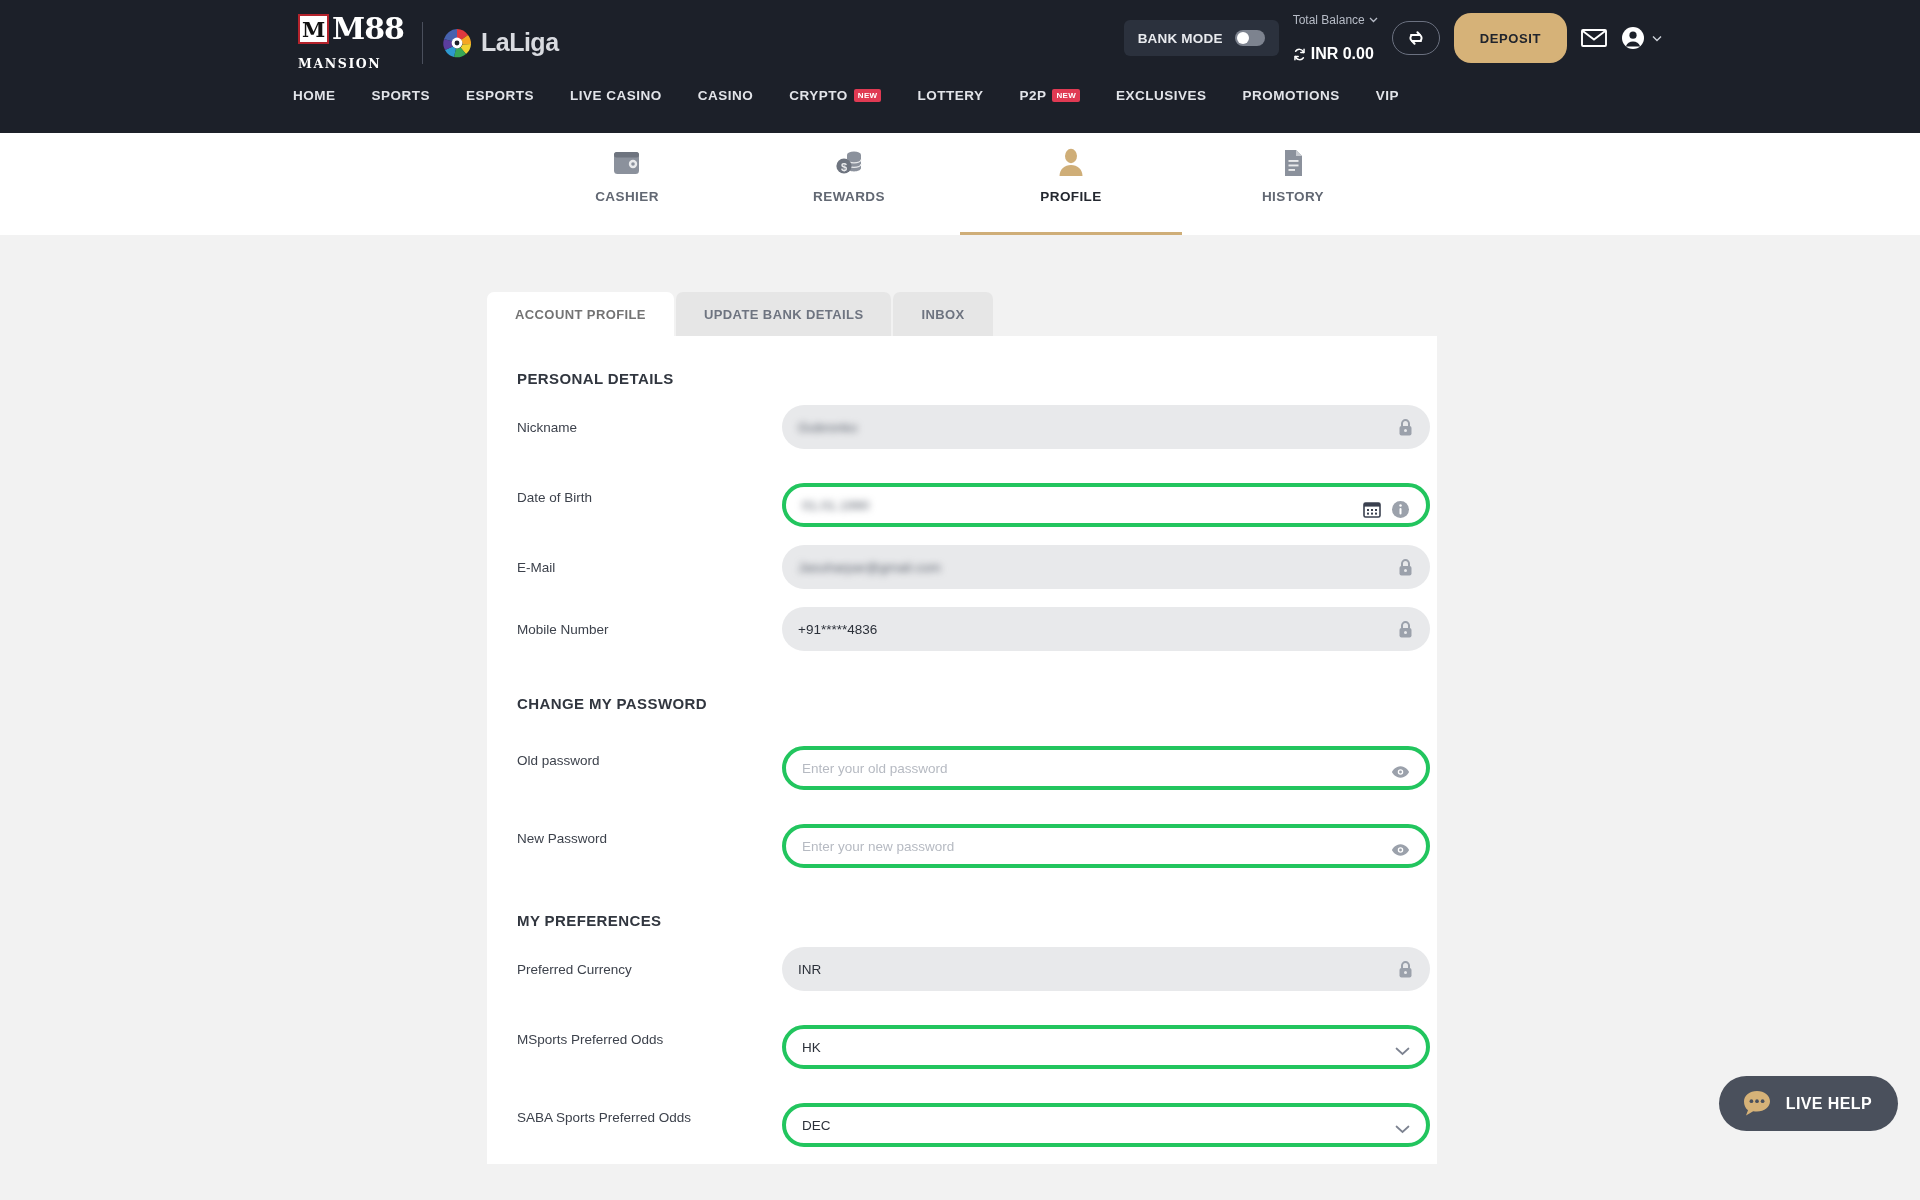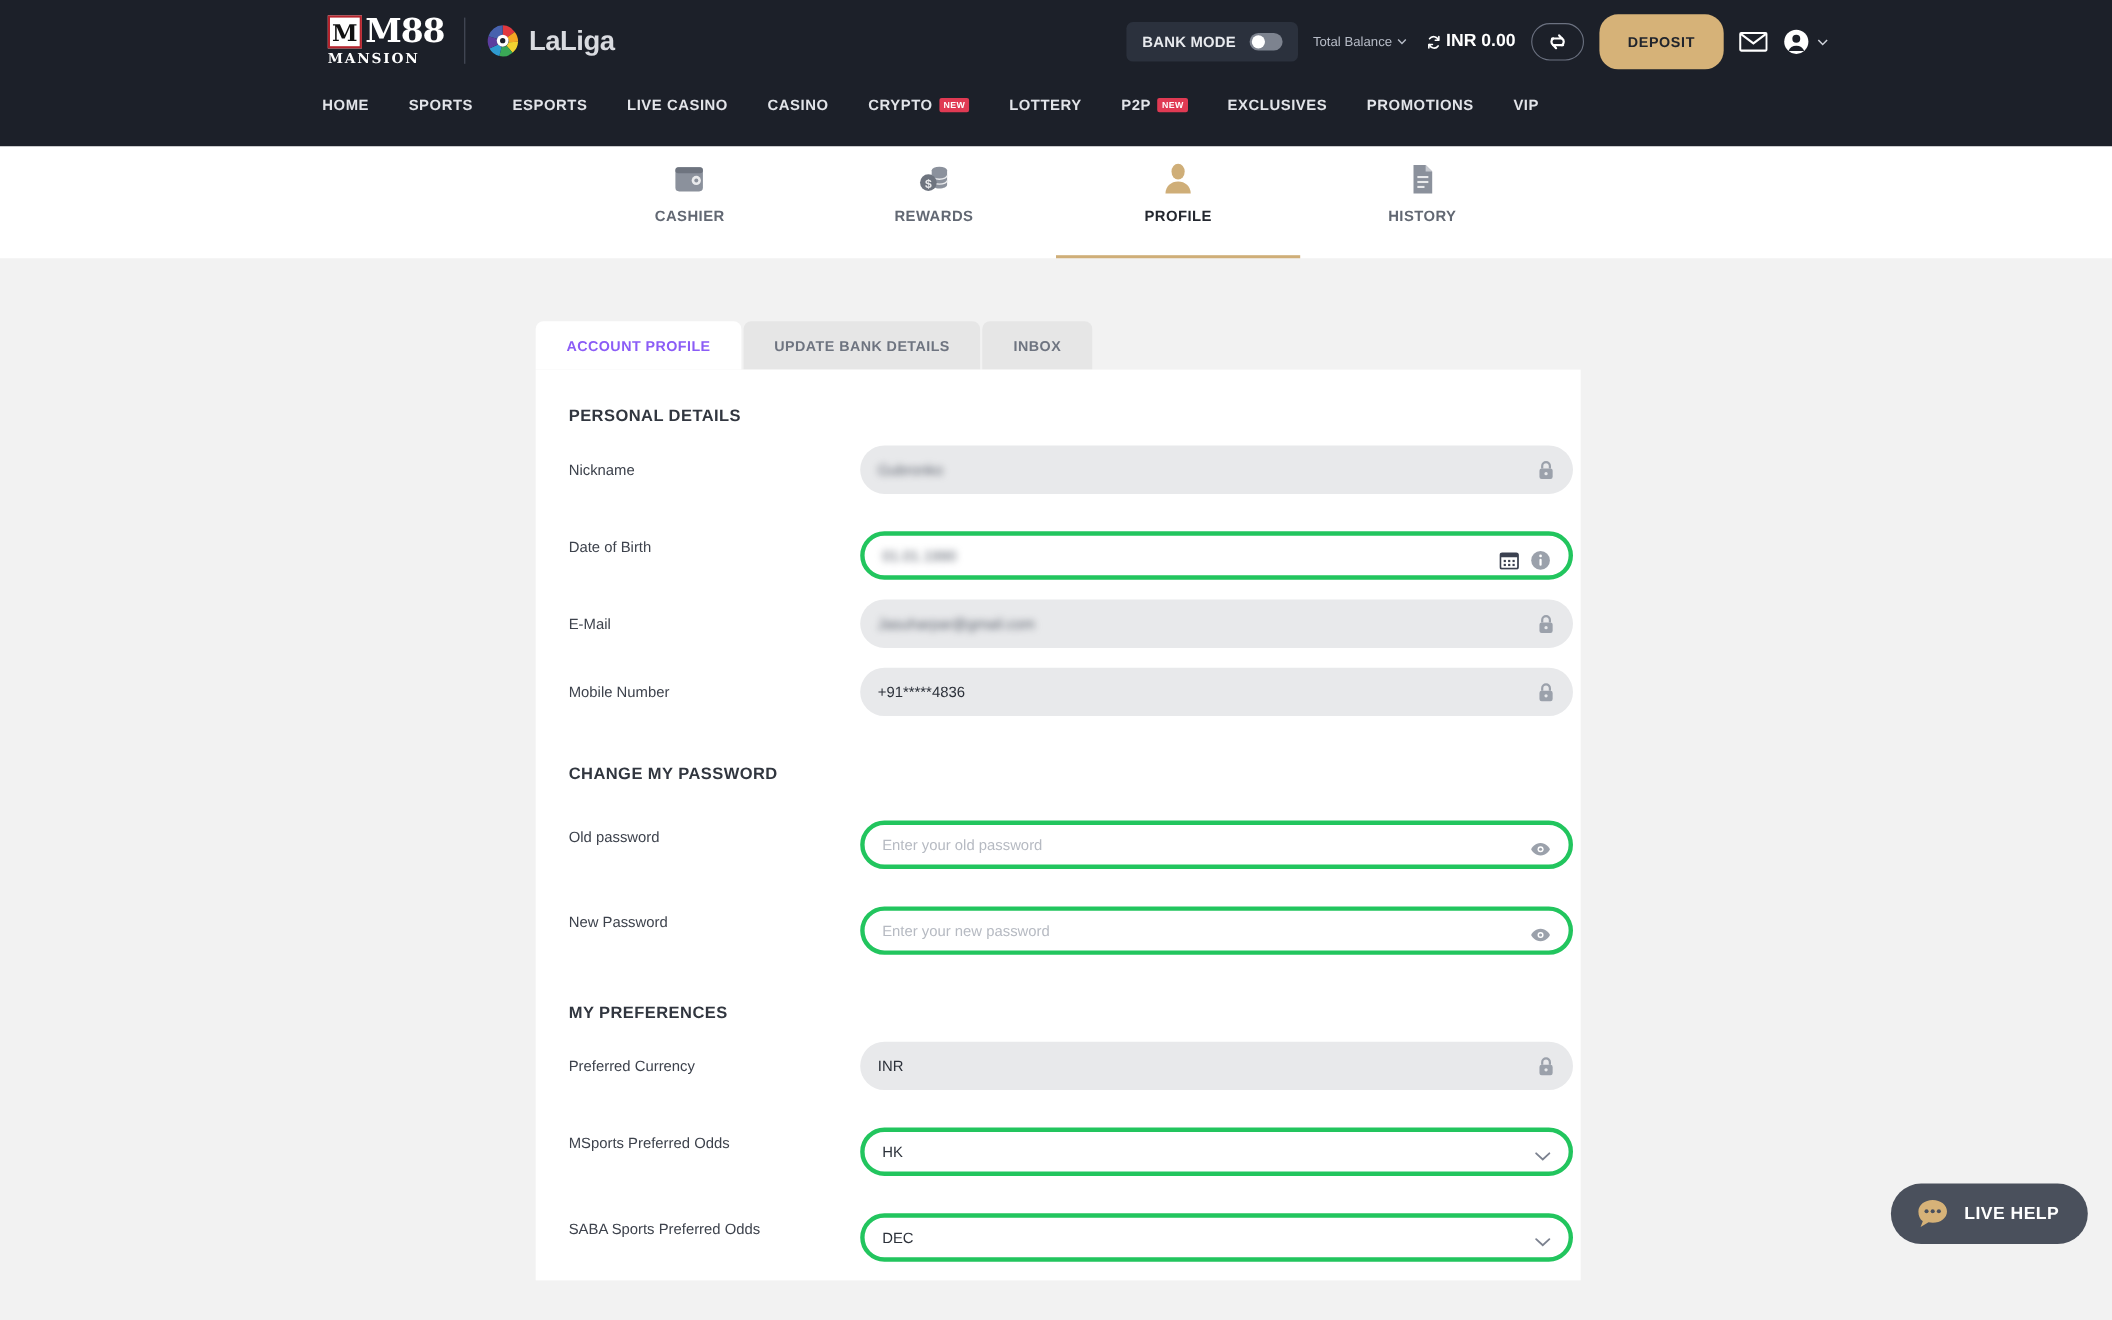--- a/index.html
+++ b/index.html
@@ -32,21 +32,21 @@
     line-height: 1;
   }
   .m88-88 {
     font-family: "DejaVu Serif", serif;
     font-weight: bold; font-size: 30px; color: #fff;
     letter-spacing: -1px; line-height: 30px;
   }
   .m88-word {
     font-family: "DejaVu Serif", serif;
     font-weight: bold; font-size: 12.5px; color: #fff;
-    letter-spacing: 1.6px; margin-top: 1px;
+    letter-spacing: 1.6px; margin-top: 12px;
   }
   .logo-divider { width: 1px; height: 42px; background: #4a4f5c; }
   .laliga { display: flex; align-items: center; gap: 8px; }
   .laliga-mark { width: 32px; height: 32px; position: relative; }
   .laliga-text {
     font-family: "Liberation Sans", sans-serif;
     font-weight: bold; font-size: 25px; color: #d9dbe0;
     letter-spacing: -0.5px;
   }
 
@@ -63,21 +63,21 @@
     color: #e8eaee; font-size: 13.5px; font-weight: bold; letter-spacing: 0.2px;
   }
   .toggle {
     width: 30px; height: 16px; border-radius: 8px; background: #7d838f;
     position: relative;
   }
   .toggle::after {
     content: ""; position: absolute; left: 2px; top: 2px;
     width: 12px; height: 12px; border-radius: 50%; background: #fff;
   }
-  .balance-box { display: flex; flex-direction: row; gap: 18px; }
+  .balance-box { display: flex; flex-direction: column; gap: 18px; }
   .balance-label {
     color: #b7bcc7; font-size: 12px; display: flex; align-items: center; gap: 4px;
   }
   .balance-amt {
     color: #ffffff; font-size: 16px; font-weight: bold;
     display: flex; align-items: center; gap: 5px;
   }
   .refresh-btn {
     width: 48px; height: 34px; border-radius: 18px;
     border: 1.5px solid #6b7180; background: transparent;
@@ -167,21 +167,21 @@
     display: flex; gap: 2px; align-items: flex-end;
   }
   .subtab {
     height: 44px; padding: 0 28px;
     display: flex; align-items: center; justify-content: center;
     background: #e6e6e6; color: #6e7480;
     border-radius: 7px 7px 0 0;
     font-size: 13px; font-weight: bold; letter-spacing: 0.4px;
     cursor: pointer;
   }
-  .subtab.active { background: #ffffff; color: #8b5cf6; }
+  .subtab.active { background: #ffffff; color: #737373; }
 
   .card {
     position: absolute; left: 487px; top: 101px;
     width: 950px; height: 828px;
     background: #ffffff;
     padding: 34px 0 0 0;
     overflow: hidden;
   }
   .sect-title {
     font-size: 15px; font-weight: bold; color: #31363f;

